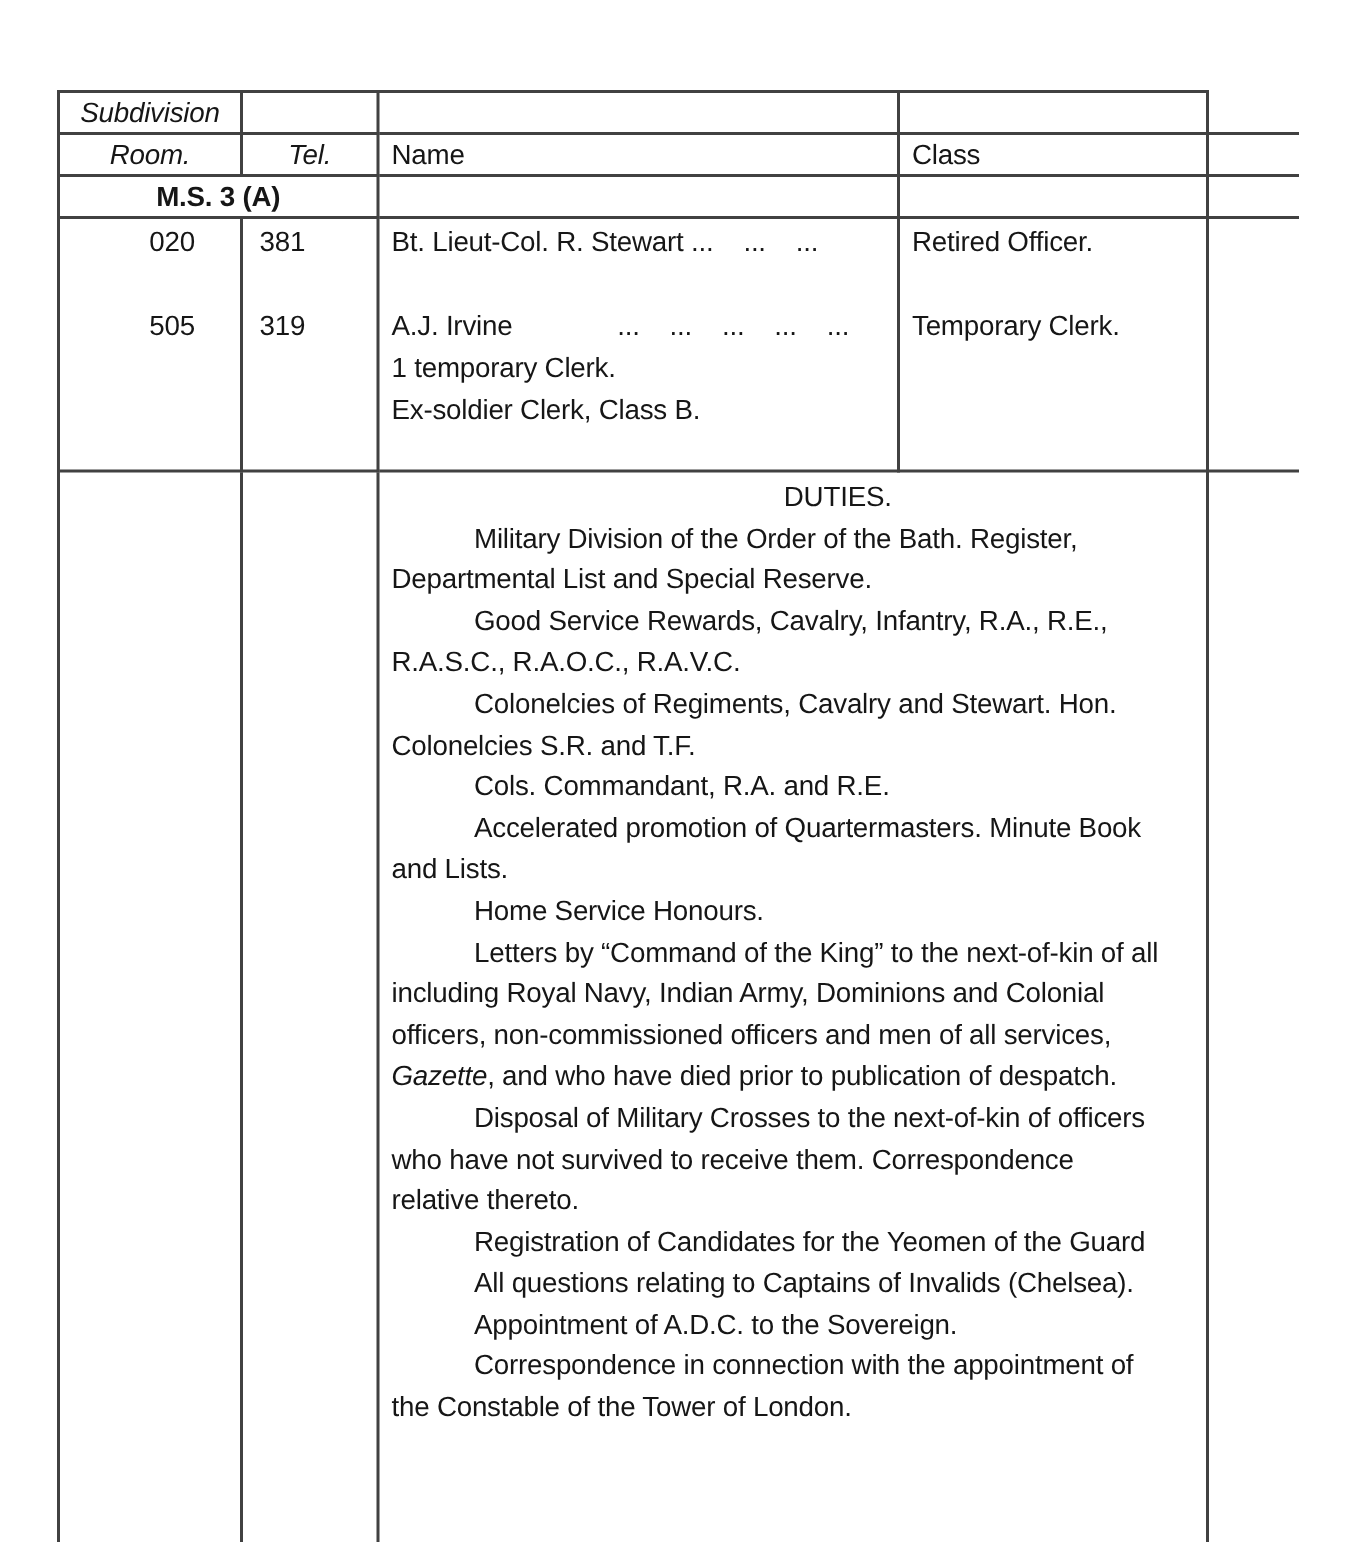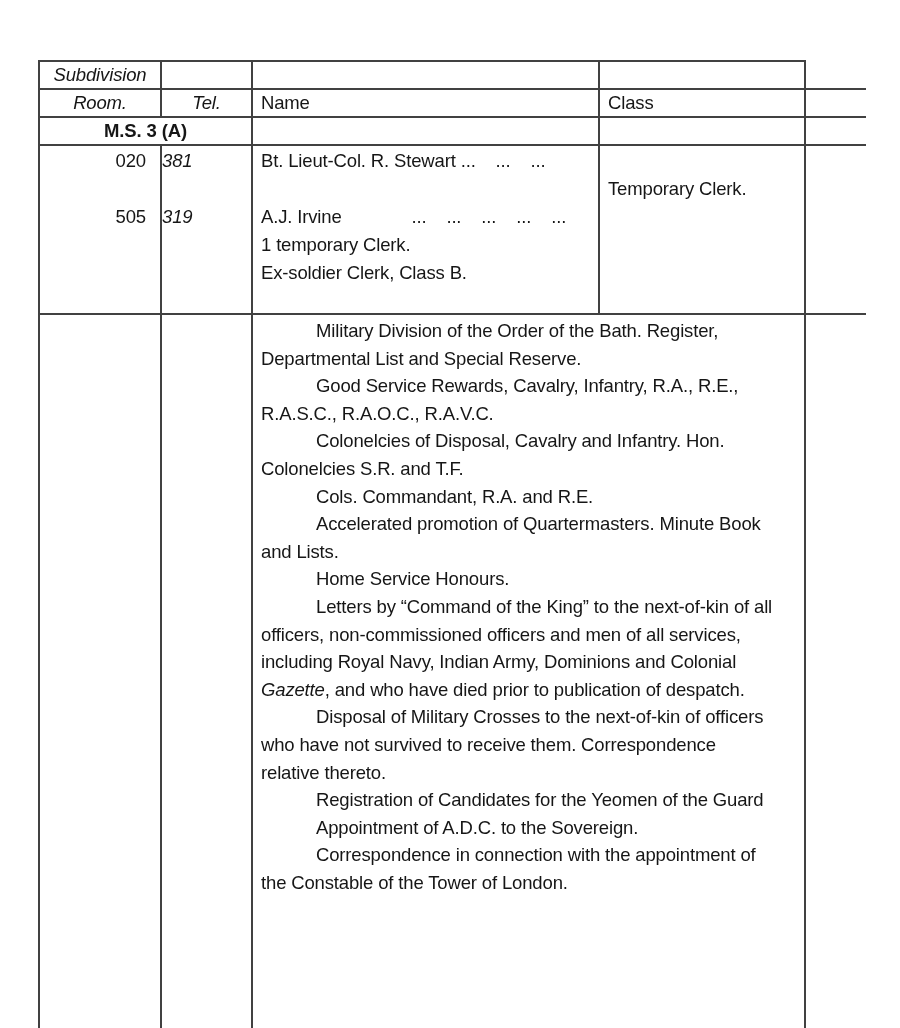--- a/index.html
+++ b/index.html
@@ -19,22 +19,22 @@
   .cell{box-sizing:border-box;overflow:hidden;}
   .br{border-right:2px solid #414141;}
   .bb{border-bottom:2px solid #414141;}
   .hdr{display:flex;align-items:center;}
   .ctr{justify-content:center;text-align:center;}
   .it{font-style:italic;}
   .bold{font-weight:bold;}
   .span2-left{grid-column:1 / 3;}
   .pad{padding:0 8px;align-items:center;}
   .ln{line-height:28px;min-height:28px;white-space:pre;}
-  .num{text-align:right;padding-right:14px;}
-  .telnum{font-style:italic;padding-left:0;}
+  .num{text-align:right;padding-right:30px;}
+  .telnum{padding-left:11px;}
   .rowpad{padding-top:1px;}
   .duties-cell{
     grid-column:3 / 5;
     padding:2px 10px 0 8px;
   }
   .dline{line-height:27.6px;min-height:27.6px;white-space:pre;}
   .dline.ind{padding-left:55px;}
   .dline.dctr{text-align:center;padding-left:0;}
 </style>
 </head>
@@ -79,43 +79,46 @@
     <div class="ln telnum">319</div>
   </div>
   <div class="cell br bb rowpad pad">
     <div class="ln">Bt. Lieut-Col. R. Stewart ...    ...    ...</div>
     <div class="ln"></div>
     <div class="ln">A.J. Irvine              ...    ...    ...    ...    ...</div>
     <div class="ln">1 temporary Clerk.</div>
     <div class="ln">Ex-soldier Clerk, Class B.</div>
   </div>
   <div class="cell bb rowpad pad">
+    <div class="ln">Retired Officer.</div>
     <div class="ln"></div>
     <div class="ln">Temporary Clerk.</div>
   </div>
 
   <div class="cell br"></div>
   <div class="cell br"></div>
   <div class="cell duties-cell">
+      <div class="dline dctr"><span>DUTIES.</span></div>
       <div class="dline ind"><span>Military Division of the Order of the Bath. Register,</span></div>
       <div class="dline"><span>Departmental List and Special Reserve.</span></div>
       <div class="dline ind"><span>Good Service Rewards, Cavalry, Infantry, R.A., R.E.,</span></div>
       <div class="dline"><span>R.A.S.C., R.A.O.C., R.A.V.C.</span></div>
-      <div class="dline ind"><span>Colonelcies of Disposal, Cavalry and Infantry. Hon.</span></div>
+      <div class="dline ind"><span>Colonelcies of Regiments, Cavalry and Stewart. Hon.</span></div>
       <div class="dline"><span>Colonelcies S.R. and T.F.</span></div>
       <div class="dline ind"><span>Cols. Commandant, R.A. and R.E.</span></div>
       <div class="dline ind"><span>Accelerated promotion of Quartermasters. Minute Book</span></div>
       <div class="dline"><span>and Lists.</span></div>
       <div class="dline ind"><span>Home Service Honours.</span></div>
       <div class="dline ind"><span>Letters by “Command of the King” to the next-of-kin of all</span></div>
+      <div class="dline"><span>including Royal Navy, Indian Army, Dominions and Colonial</span></div>
       <div class="dline"><span>officers, non-commissioned officers and men of all services,</span></div>
-      <div class="dline"><span>including Royal Navy, Indian Army, Dominions and Colonial</span></div>
       <div class="dline"><span class="it">Gazette</span><span>, and who have died prior to publication of despatch.</span></div>
       <div class="dline ind"><span>Disposal of Military Crosses to the next-of-kin of officers</span></div>
       <div class="dline"><span>who have not survived to receive them. Correspondence</span></div>
       <div class="dline"><span>relative thereto.</span></div>
       <div class="dline ind"><span>Registration of Candidates for the Yeomen of the Guard</span></div>
+      <div class="dline ind"><span>All questions relating to Captains of Invalids (Chelsea).</span></div>
       <div class="dline ind"><span>Appointment of A.D.C. to the Sovereign.</span></div>
       <div class="dline ind"><span>Correspondence in connection with the appointment of</span></div>
       <div class="dline"><span>the Constable of the Tower of London.</span></div>
     </div>
 
 </div>
 
 </body></html>

